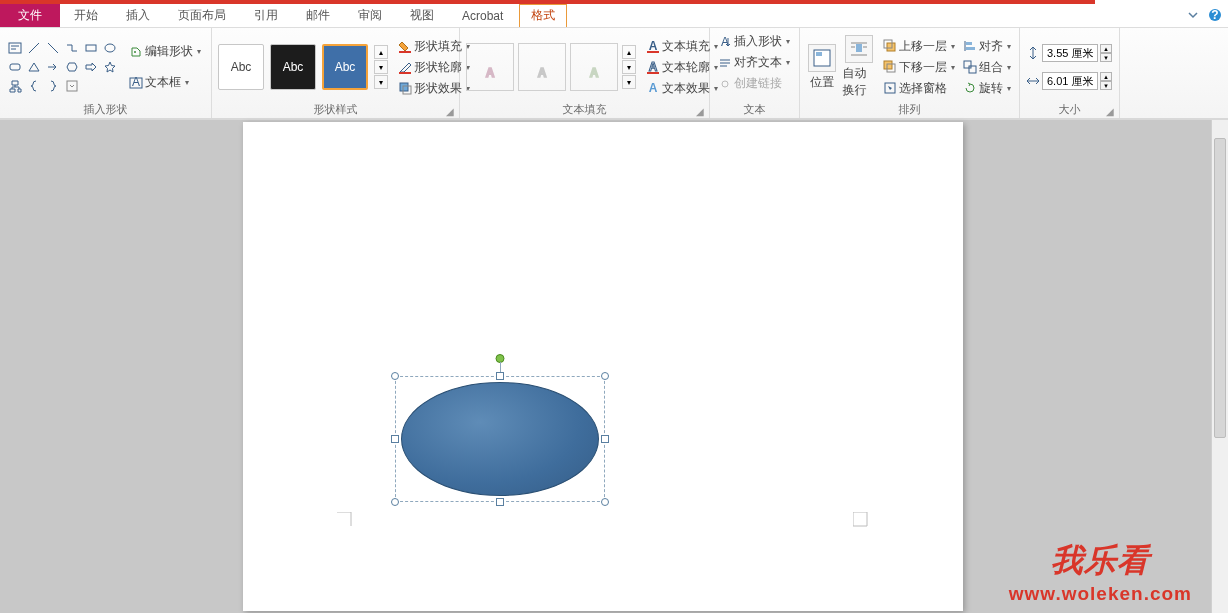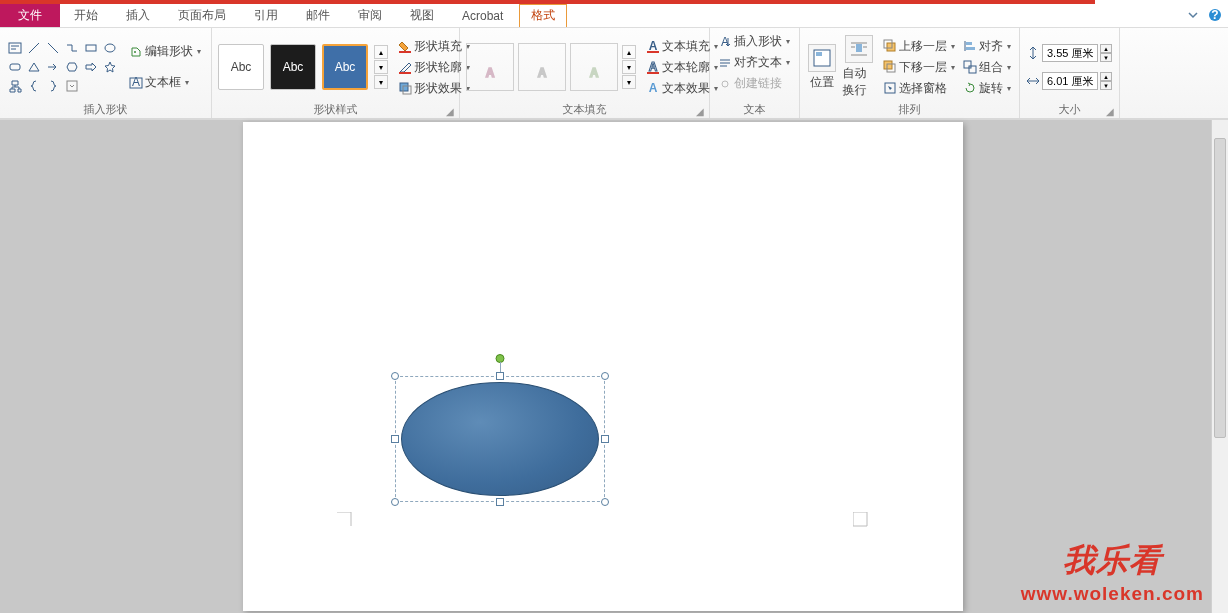--- a/index.html
+++ b/index.html
@@ -56,21 +56,21 @@
 .sel-box { position:absolute; left:395px; top:256px; width:210px; height:126px; }
 .sel-frame { position:absolute; inset:0; border:1px dashed #8fa8bd; }
 .sel-ellipse { position:absolute; inset:6px; background:radial-gradient(ellipse at 40% 35%, #5f8cb7, #3f6d9c 60%, #345c86); border:1px solid #2a4f73; border-radius:50%; }
 .handle { position:absolute; width:8px; height:8px; background:#fff; border:1px solid #5a7fa0; border-radius:50%; }
 .rot { position:absolute; width:9px; height:9px; background:#7fc24a; border:1px solid #4a8a1f; border-radius:50%; left:50%; top:-22px; transform:translateX(-50%); }
 .rot-line { position:absolute; left:50%; top:-14px; width:1px; height:14px; background:#8fa8bd; }
 
 .scroll-v { position:absolute; right:0; top:120px; width:17px; bottom:0; background:#f0f0f0; border-left:1px solid #d0d0d0; }
 .scroll-thumb { position:absolute; left:2px; right:2px; top:18px; height:300px; background:#d6d6d6; border:1px solid #bcbcbc; border-radius:2px; }
 
-.watermark { position:absolute; right:24px; bottom:8px; text-align:center; }
+.watermark { position:absolute; right:36px; bottom:8px; text-align:center; }
 .watermark .wm-main { font-size:32px; font-weight:bold; color:#d9362a; font-style:italic; letter-spacing:1px; }
 .watermark .wm-sub { font-size:19px; color:#d9362a; font-weight:bold; letter-spacing:1px; }
 .side-tab { position:absolute; right:0; top:128px; width:16px; height:20px; background:#fdfdfd; border:1px solid #ccc; border-right:none; display:flex; align-items:center; justify-content:center; }
 
 .dd-arr { font-size:8px; color:#666; margin-left:2px; }
 </style>
 </head>
 <body>
 
 <div class="redbar"></div>

